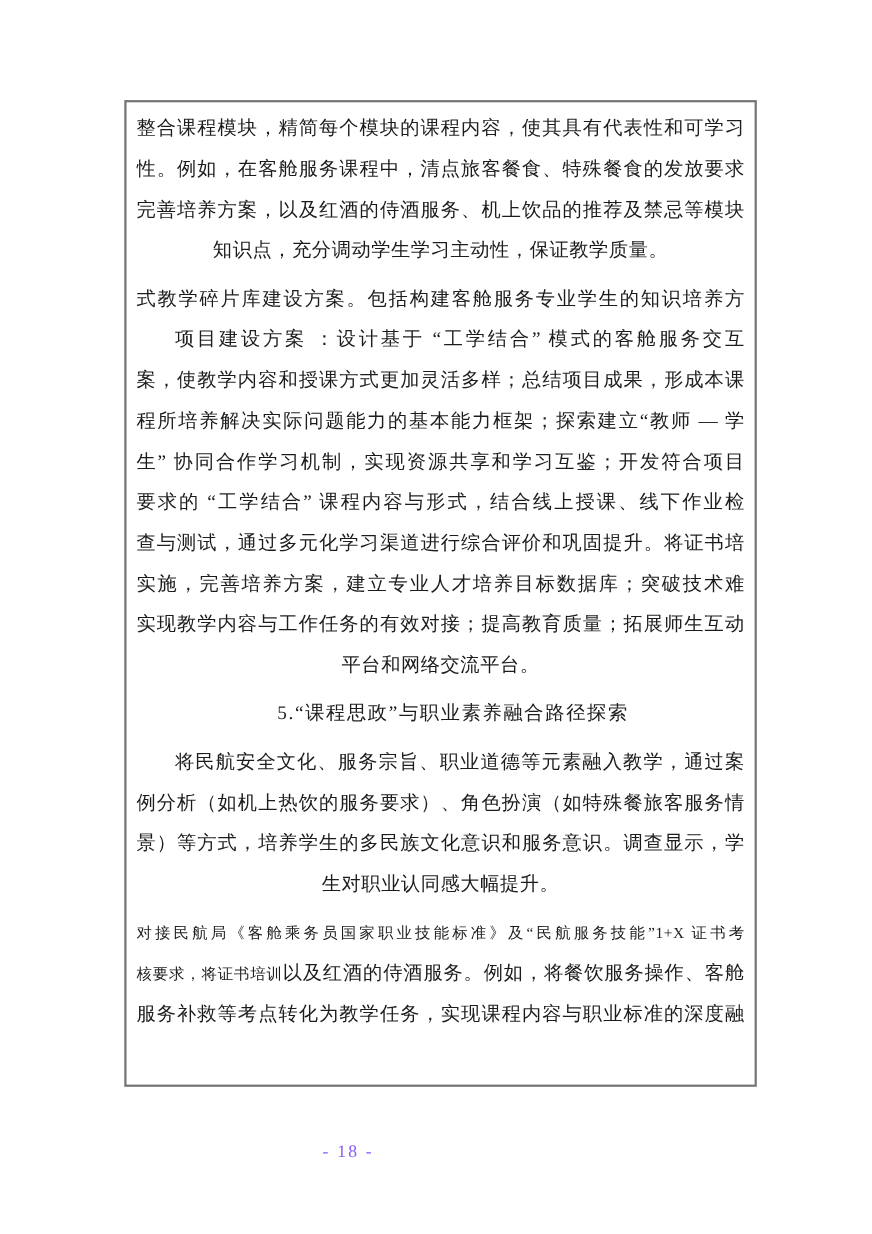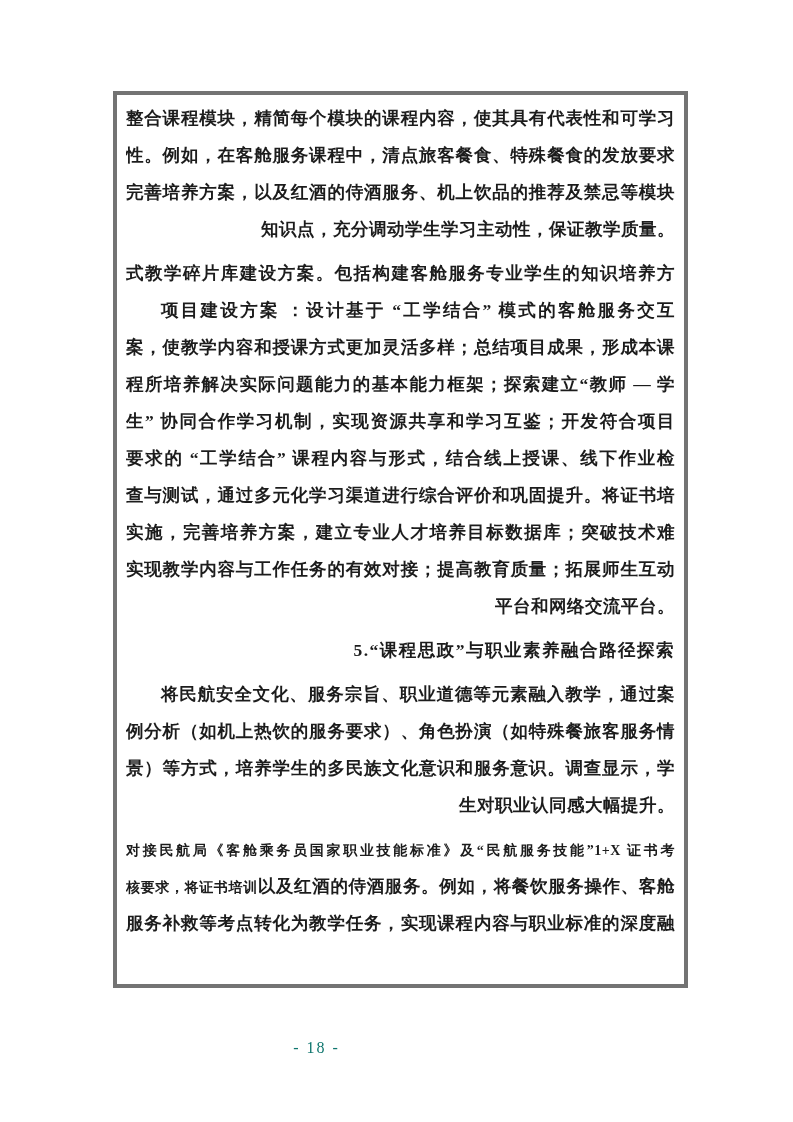--- a/index.html
+++ b/index.html
@@ -16,37 +16,36 @@
     font-family: "Liberation Serif", "DejaVu Serif", serif;
     color: #1c1c1c;
   }
   .doc-box {
     position: absolute;
     left: 113px;
     top: 91px;
     width: 575px;
     height: 897px;
     box-sizing: border-box;
-    border: 4px solid #737373;
+    border: 2px solid #737373;
     padding: 5px 9px 0 9px;
     overflow: hidden;
-    font-weight: bold;
   }
   .block {
     margin: 7px 0 0 0;
   }
   .block:first-child {
     margin-top: 0;
   }
   .line {
     font-size: 17.5px;
     line-height: 37px;
     height: 37px;
     overflow: hidden;
-    text-align: right;
+    text-align: center;
     letter-spacing: 0.5px;
   }
   
   .line.full {
     text-align: justify;
     text-align-last: justify;
     text-justify: inter-character;
   }
   .line.indent {
     text-indent: 2em;
@@ -59,21 +58,21 @@
     font-size: 14px;
   }
   .footer {
     position: absolute;
     left: 0;
     top: 1036px;
     width: 633px;
     text-align: center;
     font-size: 16px;
     line-height: 24px;
-    color: #0f766e;
+    color: #8b5cf6;
     letter-spacing: 2px;
   }
 </style>
 </head>
 <body>
 
 <div class="page">
 
   <div class="doc-box">
     <div id="document-content">

